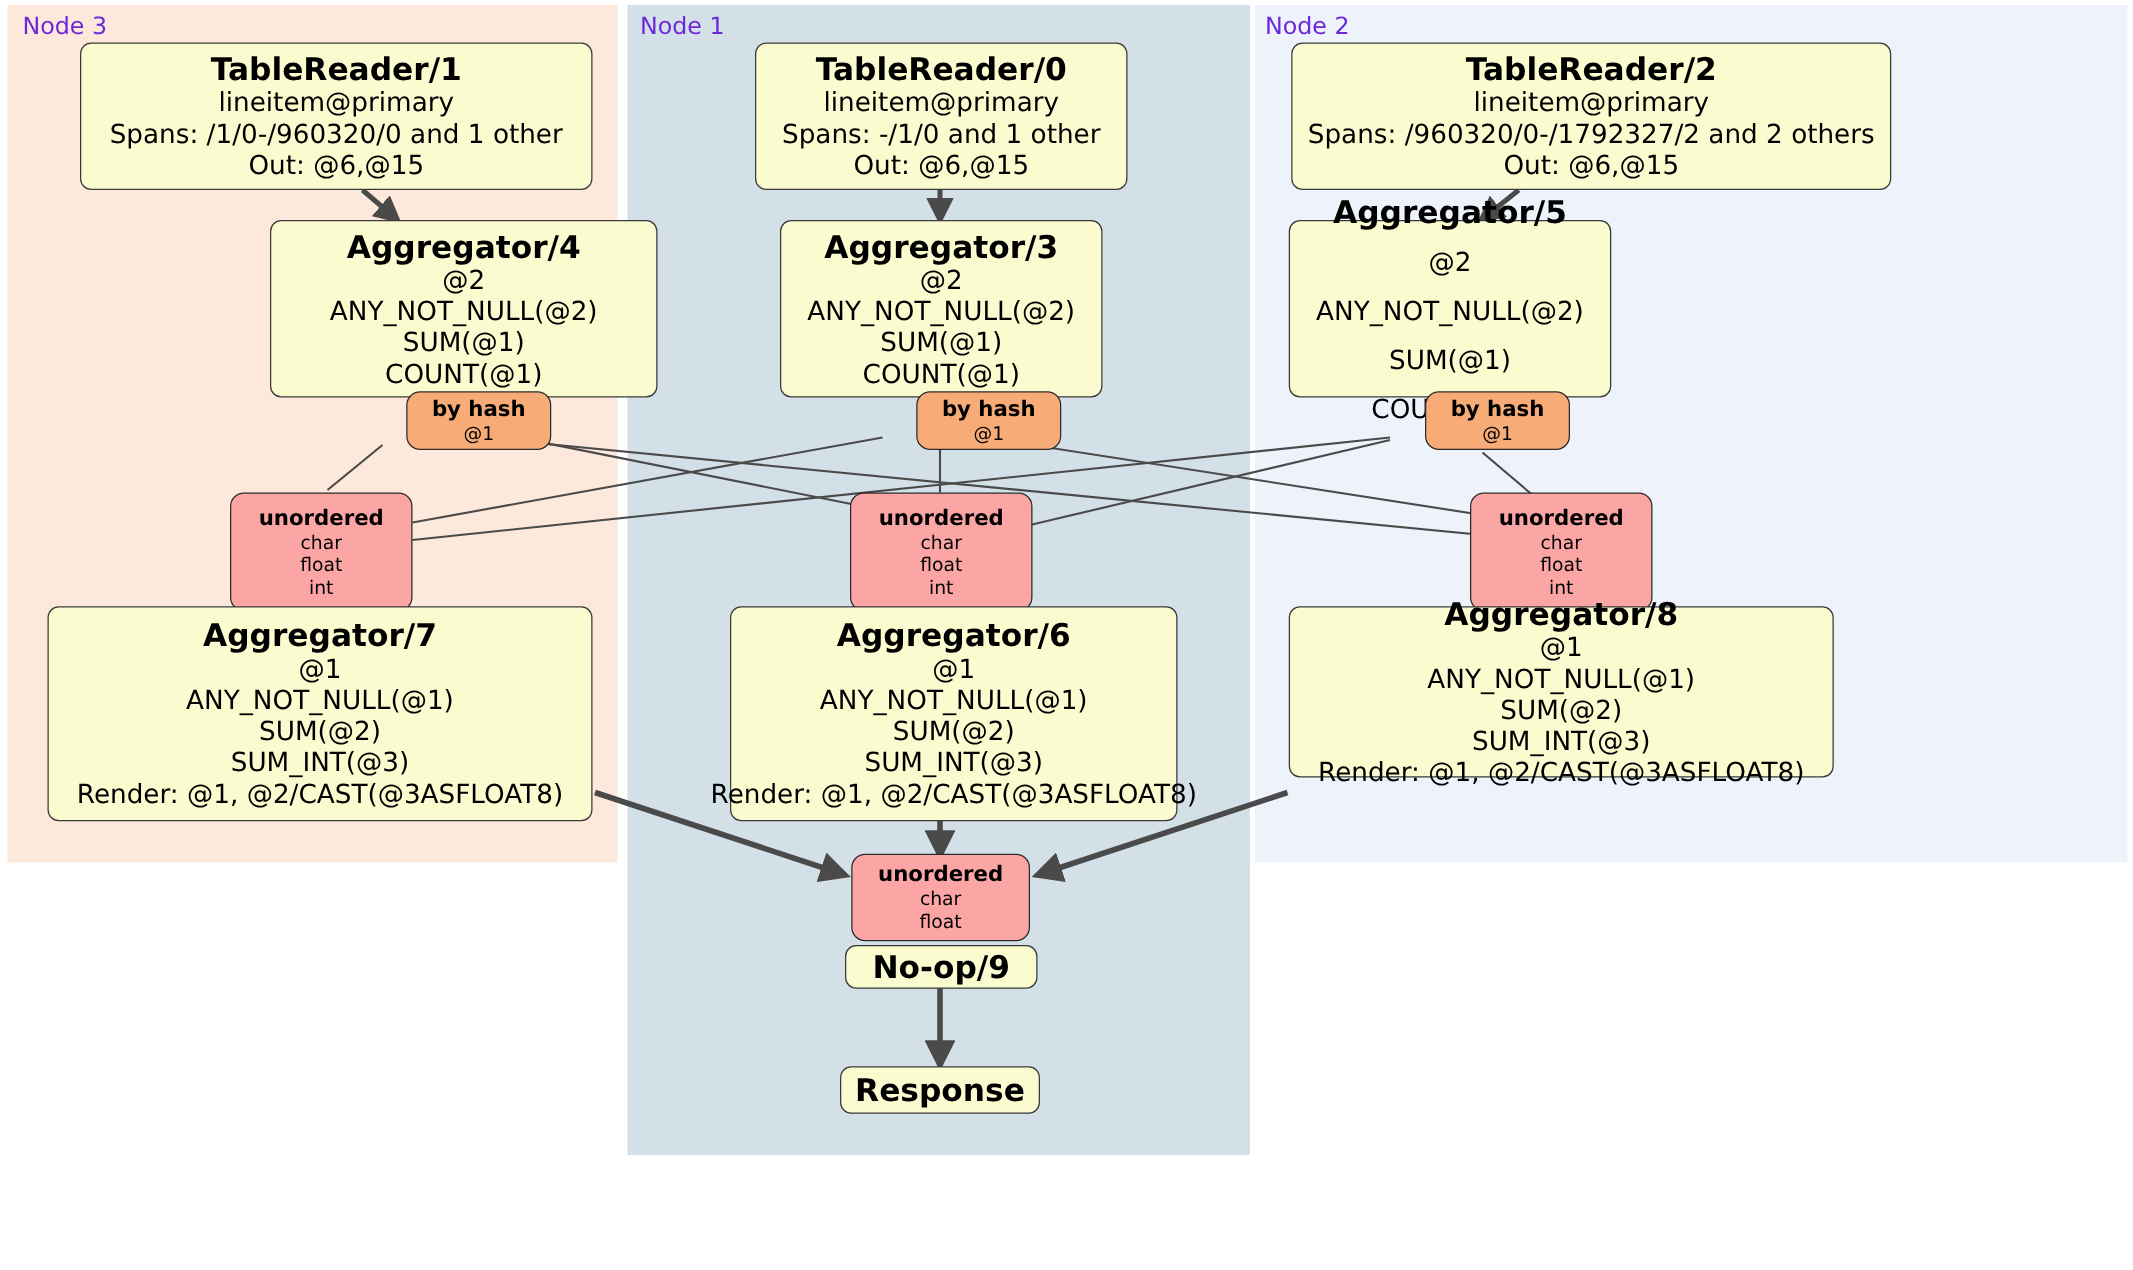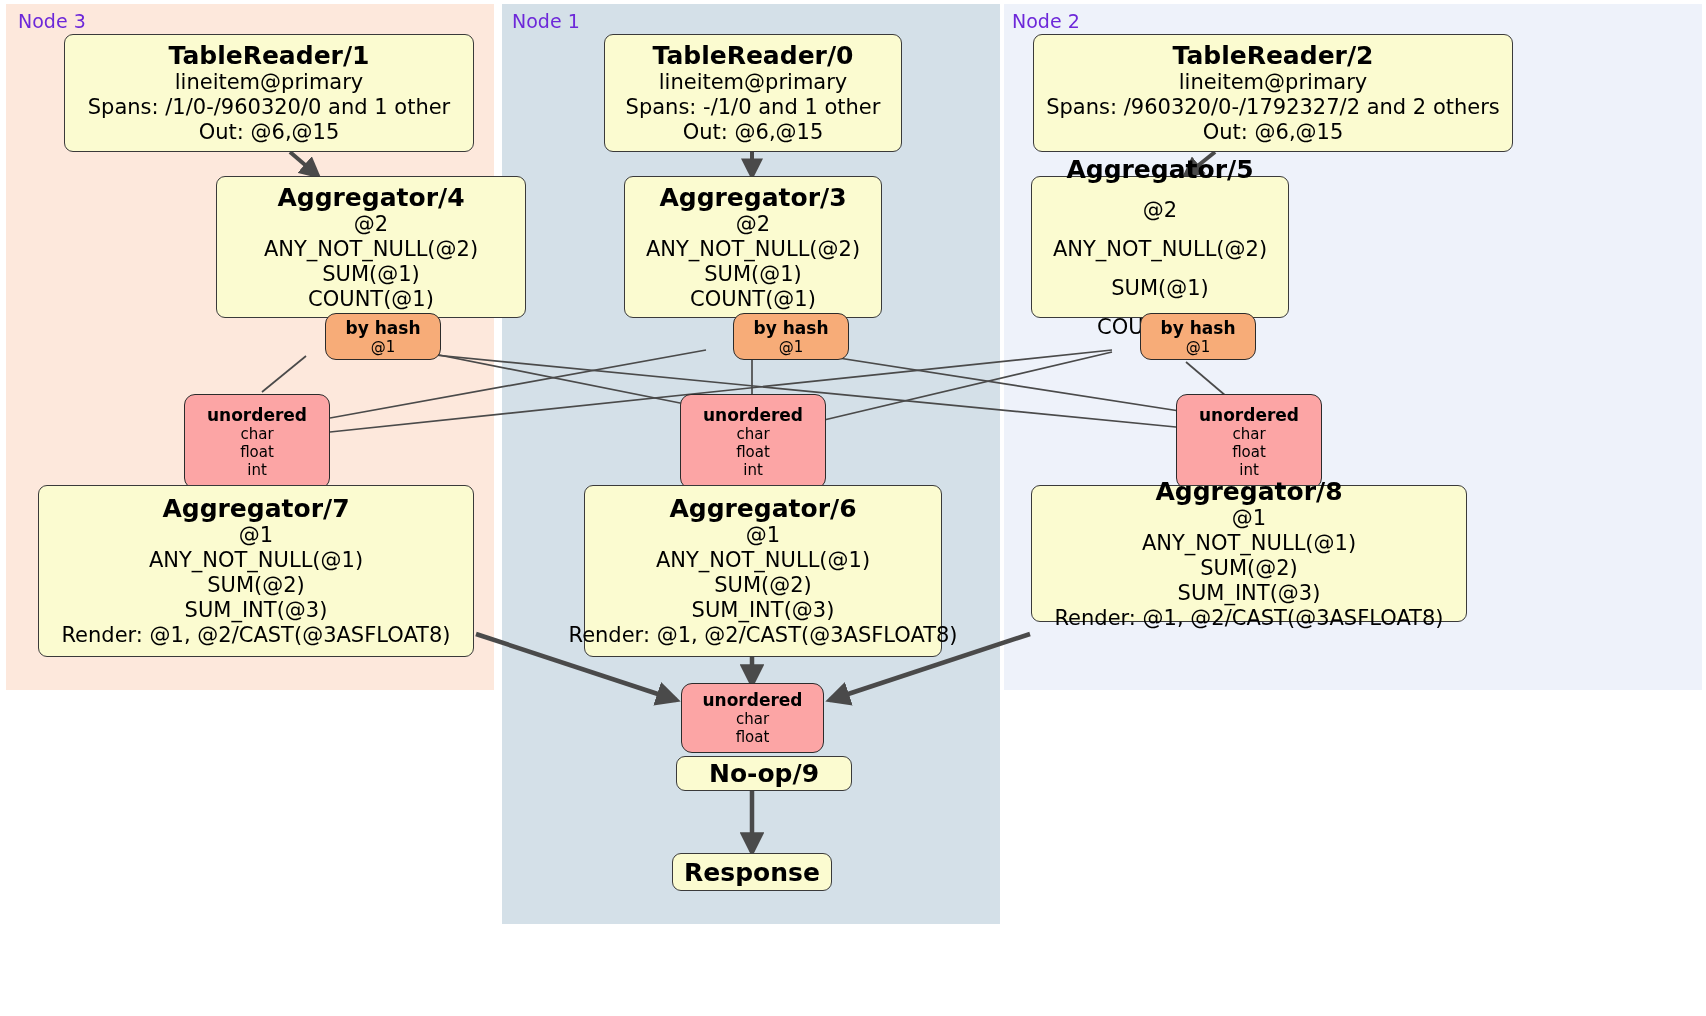--- a/index.html
+++ b/index.html
@@ -148,21 +148,21 @@
     <div class="sub">SUM_INT(@3)</div>
     <div class="sub">Render: @1, @2/CAST(@3ASFLOAT8)</div>
   </div>
 
   <div class="node router" style="left:681px;top:683px;width:143px;height:70px;">
     <div class="ttl-sm">unordered</div>
     <div class="sub-sm">char</div>
     <div class="sub-sm">float</div>
   </div>
 
-  <div class="node proc" style="left:676px;top:756px;width:176px;height:35px;">
+  <div class="node proc" style="left:676px;top:756px;width:154px;height:35px;">
     <div class="ttl">No-op/9</div>
   </div>
 
   <div class="node proc" style="left:672px;top:853px;width:160px;height:38px;">
     <div class="ttl">Response</div>
   </div>
 
   <div class="node proc" style="left:1033px;top:34px;width:480px;height:118px;">
     <div class="ttl">TableReader/2</div>
     <div class="sub">lineitem@primary</div>

